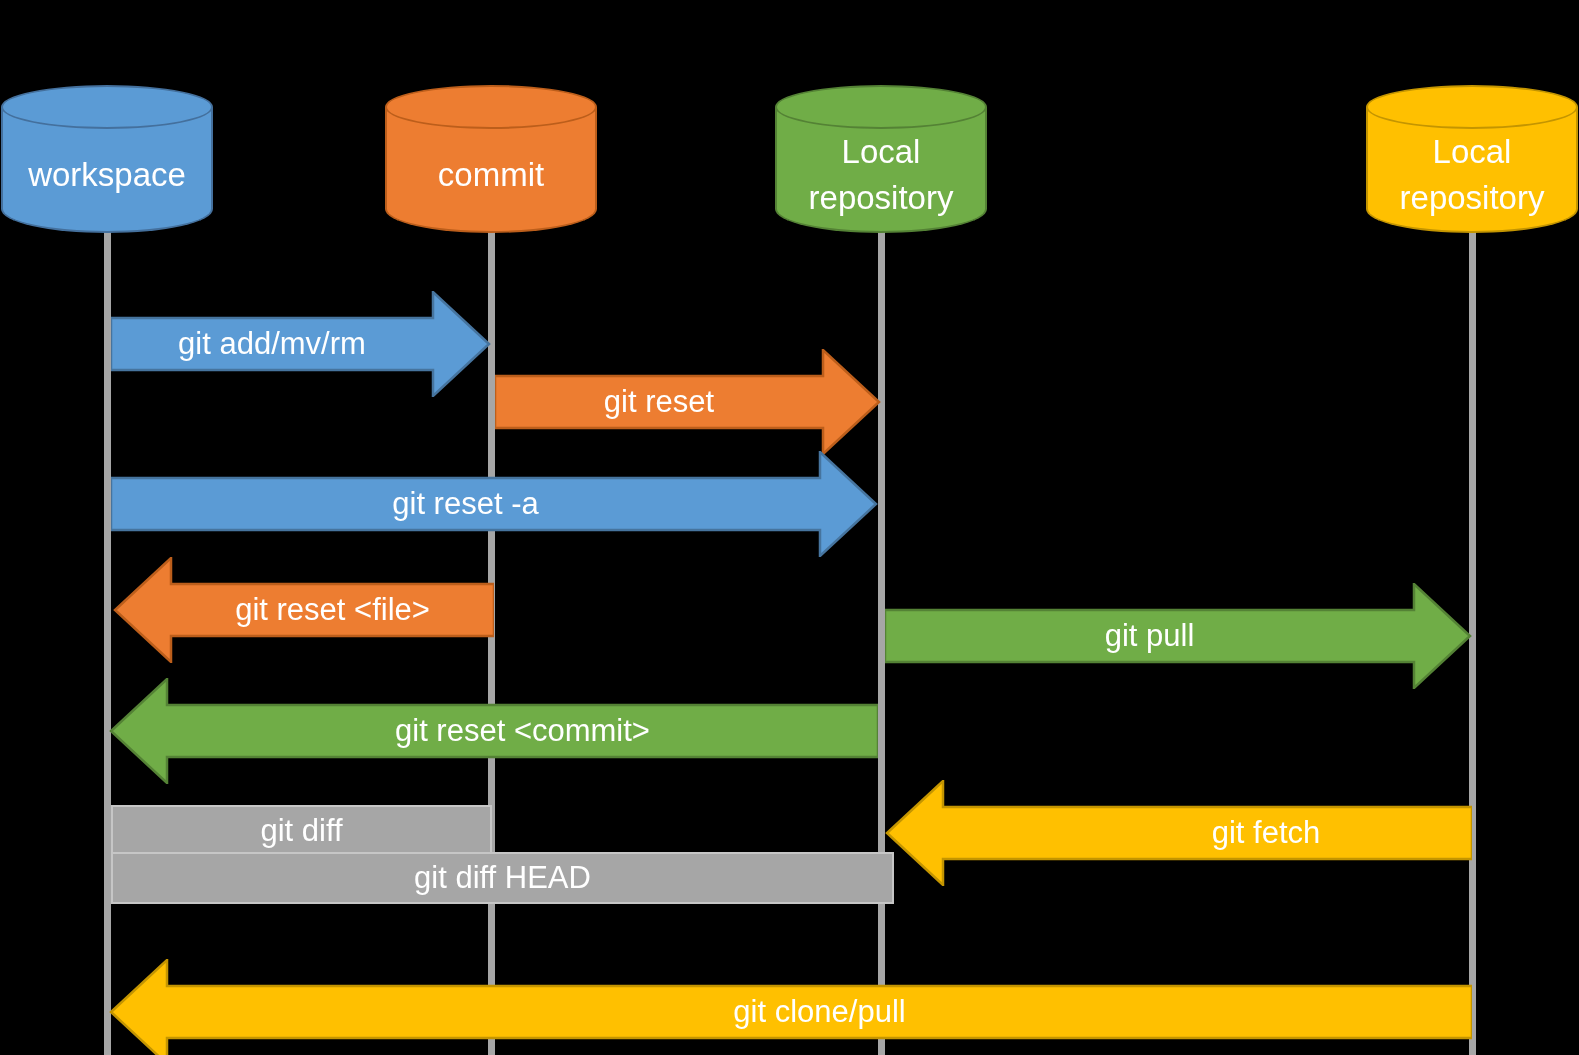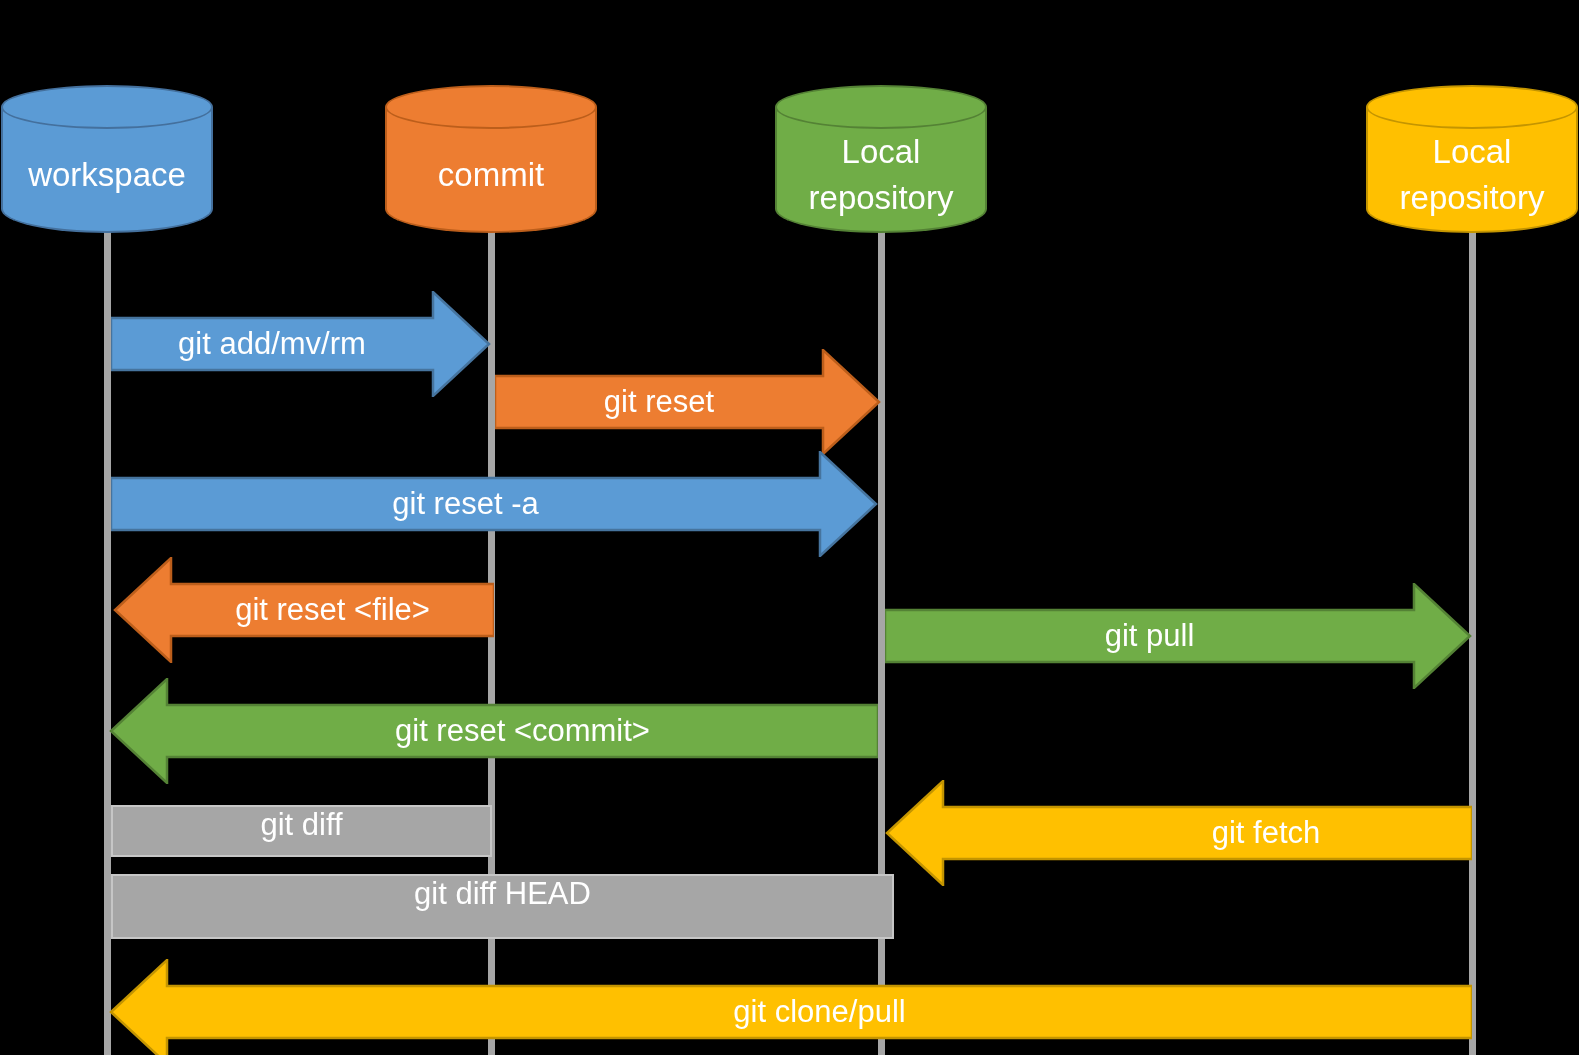--- a/index.html
+++ b/index.html
@@ -68,21 +68,21 @@
     box-sizing:border-box;
   }
   .cmd.dir-right .cmd-label { padding-right:58px;text-align:right; }
   .cmd.dir-left  .cmd-label { padding-left:58px; }
 
   .bar {
     position:absolute; z-index:2;
     background:var(--gray,#A6A6A6);
     border:2.5px solid #C6C6C6;
     box-sizing:border-box;
-    display:flex; align-items:flex-start; justify-content:center;
+    display:flex; align-items:center; justify-content:center;
     font-size:31px;
   }
 </style>
 </head>
 <body>
 
 <div class="stage">
 
   <div class="lifeline" style="left:104px"></div>
   <div class="lifeline" style="left:488px"></div>
@@ -161,21 +161,21 @@
     <svg width="587" height="106">
       <polygon class="f-yellow" points="587,27 58,27 58,1 2,53 58,105 58,79 587,79"></polygon>
     </svg>
     <div class="cmd-label">git fetch</div>
   </div>
 
   <div class="bar" style="left:111px;top:805px;width:381px;height:52px">
     <div>git diff</div>
   </div>
 
-  <div class="bar" style="left:111px;top:874px;width:783px;height:65px">
+  <div class="bar" style="left:111px;top:852px;width:783px;height:52px">
     <div>git diff HEAD</div>
   </div>
 
   <div class="cmd dir-left" style="left:109px;top:959px;width:1363px;height:106px">
     <svg width="1363" height="106">
       <polygon class="f-yellow" points="1363,27 58,27 58,1 2,53 58,105 58,79 1363,79"></polygon>
     </svg>
     <div class="cmd-label">git clone/pull</div>
   </div>
 

